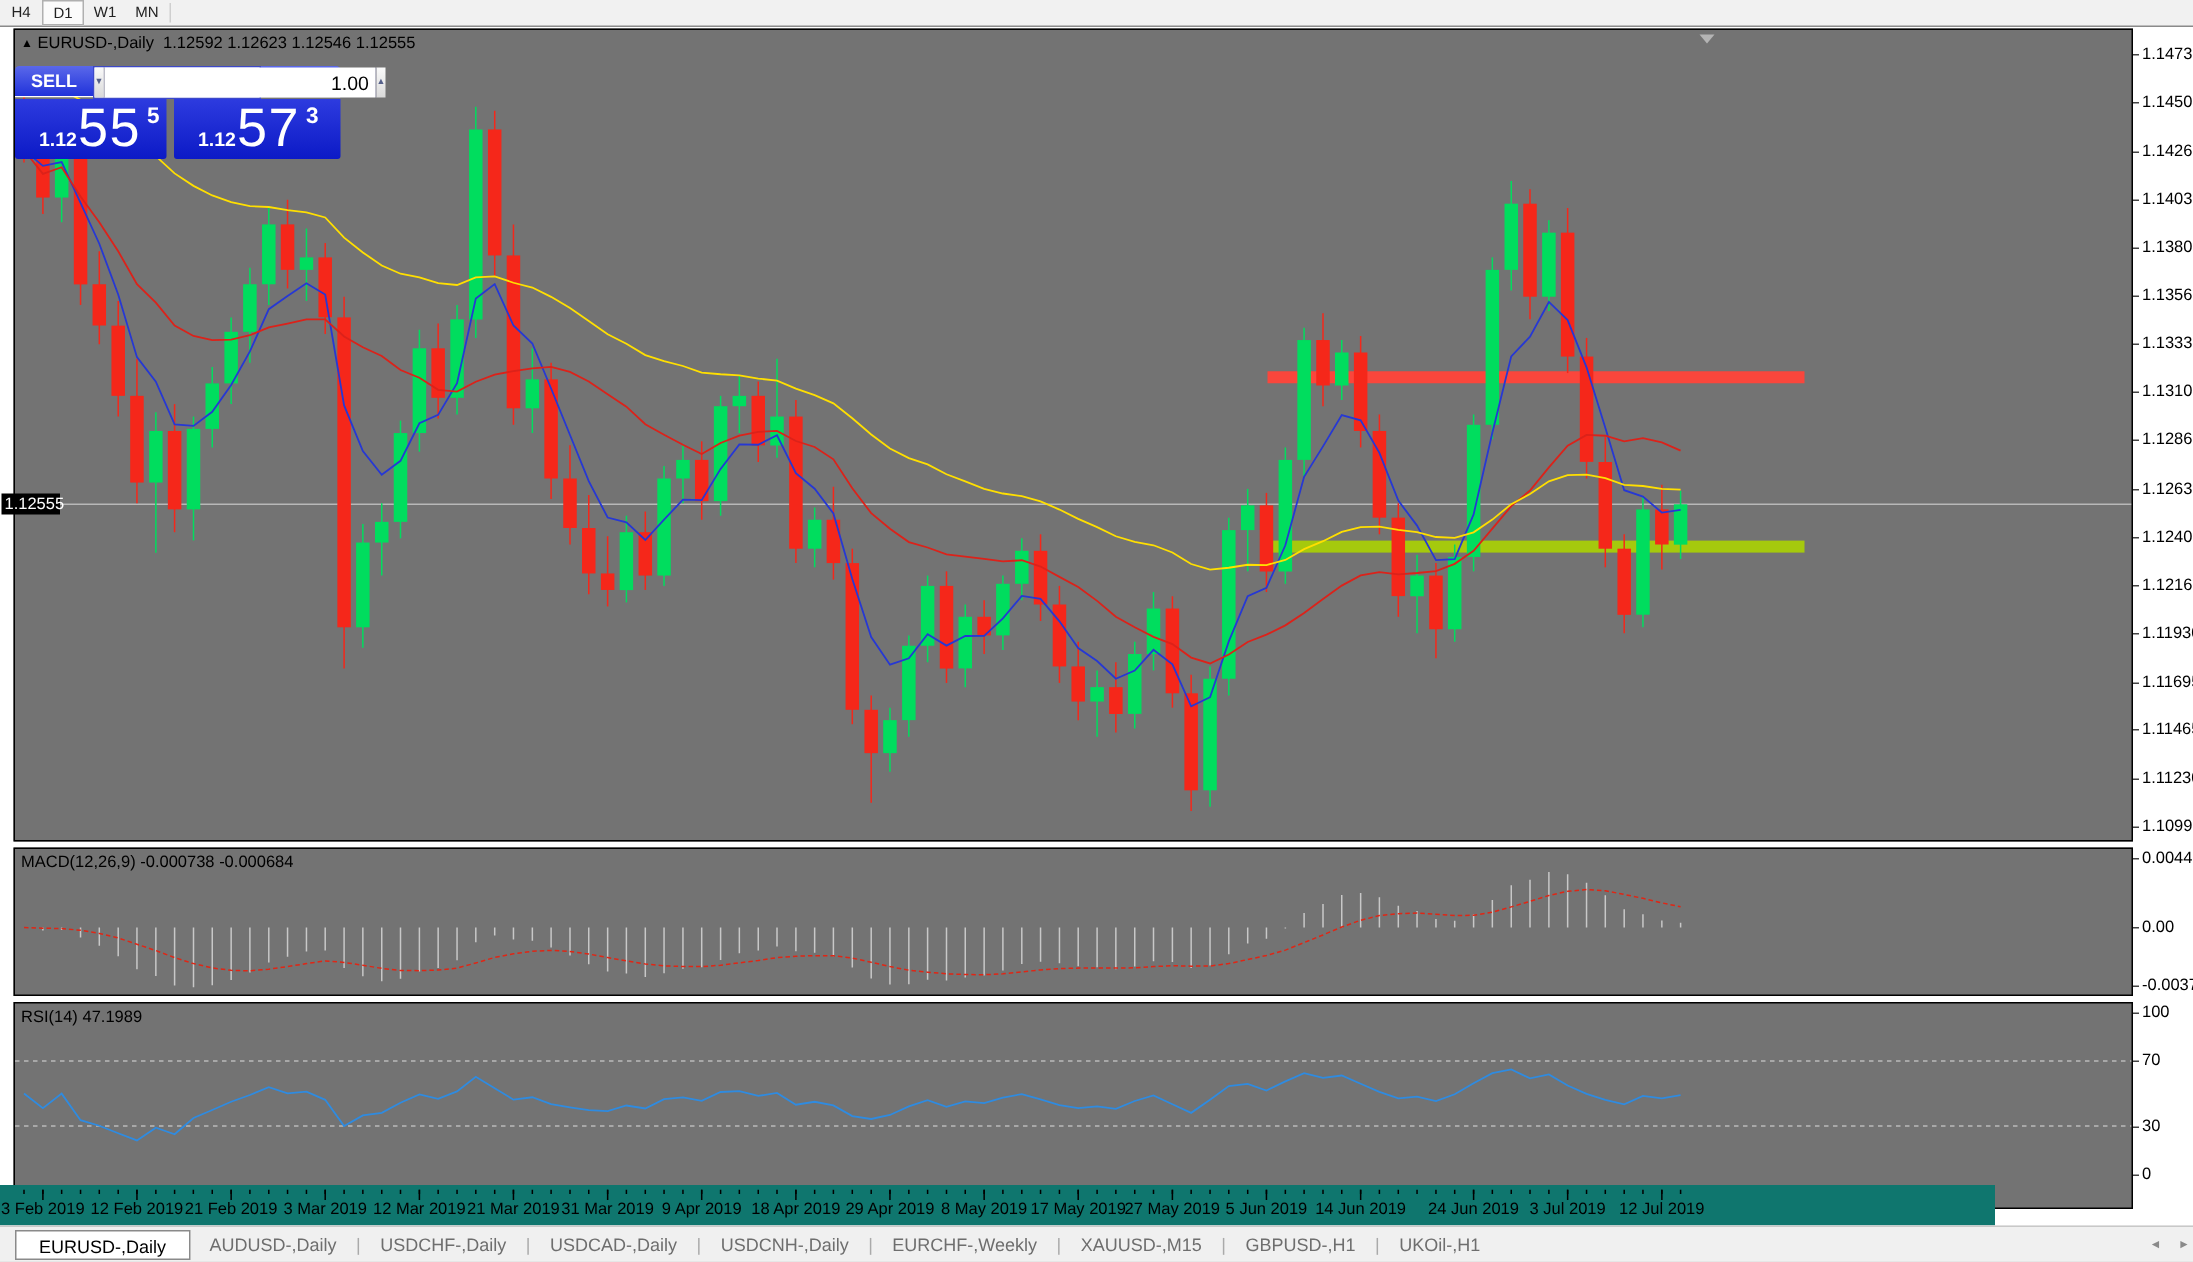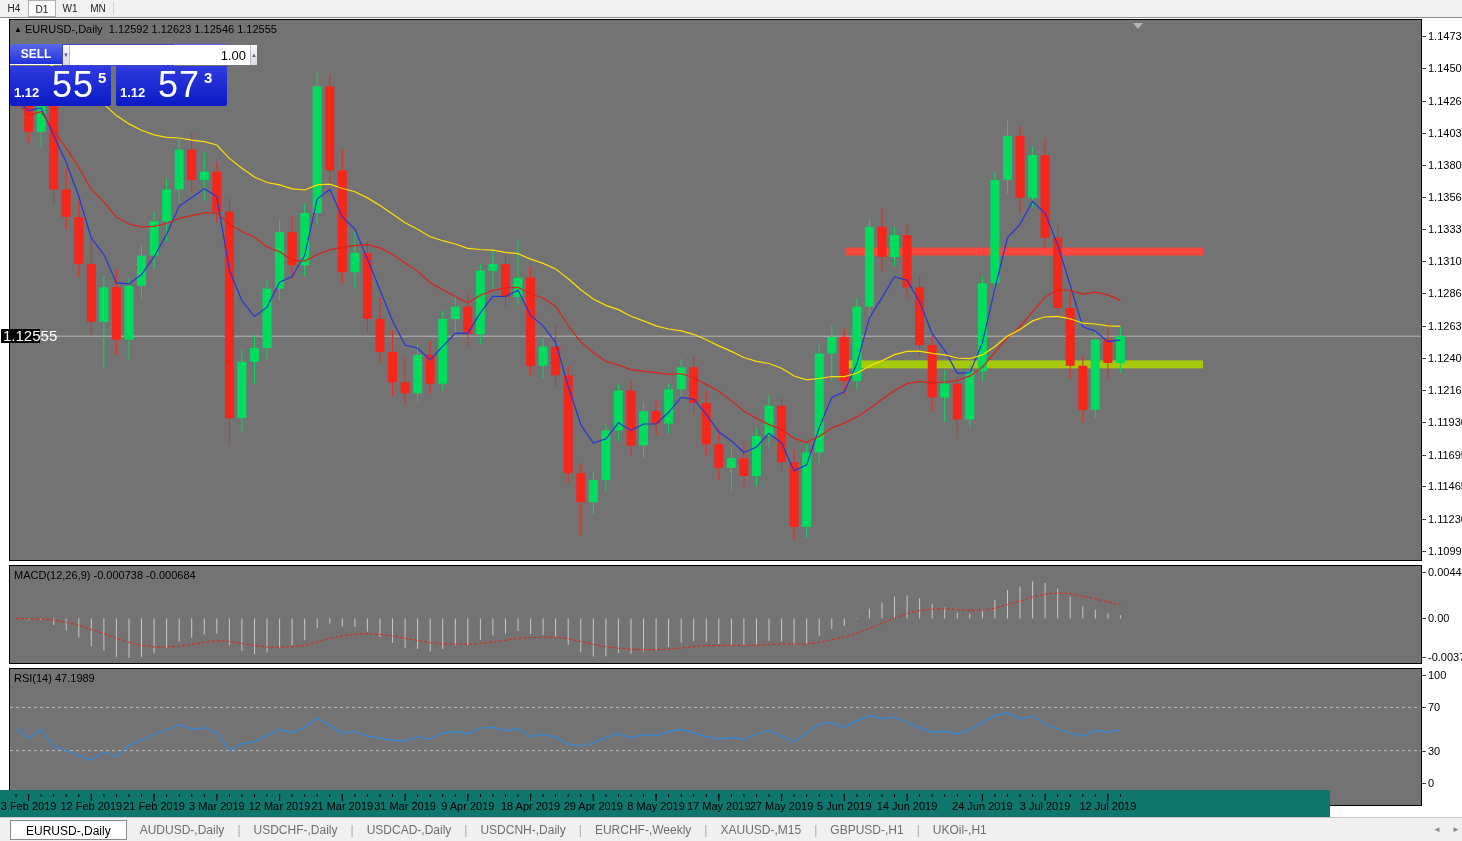--- a/index.html
+++ b/index.html
@@ -39,30 +39,30 @@
   .spin-btn { width:16px; height:100%; background:linear-gradient(#fafafa,#d9d9d9);
               font-size:6px; color:#55608a; text-align:center; line-height:20px; cursor:pointer; }
   .spin-down { border-right:1px solid #bcbcc8; }
   .spin-up   { border-left:1px solid #bcbcc8; }
   .tp-vol { flex:1; border:none; outline:none; text-align:right; font-size:13px; padding-right:4px;
             font-family:"Liberation Sans",sans-serif; color:#000; }
   .tp-price { position:absolute; top:22px; height:40px; border-radius:0 0 2px 2px;
               background:linear-gradient(#2d3bdf,#0c1ac6); color:#fff; }
   .tp-price-left { left:0; width:101px; }
   .tp-price-right { left:106px; width:111px; }
-  .p-small { position:absolute; left:4px; bottom:6px; font-size:13px; font-weight:bold; }
+  .p-small { position:absolute; left:16px; bottom:6px; font-size:13px; font-weight:bold; }
   .p-big { position:absolute; left:42px; top:-2px; font-size:36px; font-weight:400; letter-spacing:1px; }
   .p-sup { position:absolute; left:88px; top:3px; font-size:15px; font-weight:bold; }
 
   
   #axis-area { position:absolute; left:1422px; top:19px; width:40px; height:772px; background:#fff; }
   .ax-label { position:absolute; left:6px; height:14px; line-height:14px; font-size:11px; color:#000; white-space:nowrap; }
   .ax-tick { position:absolute; left:0; width:4px; height:1px; background:#444; }
   #price-tag { position:absolute; left:1px; width:39px; height:14px; background:#000; color:#fff;
-               font-size:15px; line-height:14px; text-align:left; padding-left:2px; z-index:4; }
+               font-size:11px; line-height:14px; text-align:left; padding-left:2px; z-index:4; }
 
   
   #date-strip { position:absolute; left:0; top:790px; width:1330px; height:27px; background:#0f766e; }
   .date-label { position:absolute; top:10px; transform:translateX(-50%); font-size:11px; color:#000; white-space:nowrap; }
 
   
   #tabbar { position:absolute; left:0; top:817px; width:1462px; height:24px; background:#f0f0f0;
             border-top:1px solid #c8c8c8; display:flex; align-items:center; }
   .tab { font-size:12px; color:#6e6e6e; padding:0 13px; height:20px; line-height:20px; cursor:pointer; white-space:nowrap; }
   .tab.active { background:#fff; border:1px solid #8a8a8a; color:#000; margin-left:10px; padding:0 15px; }

